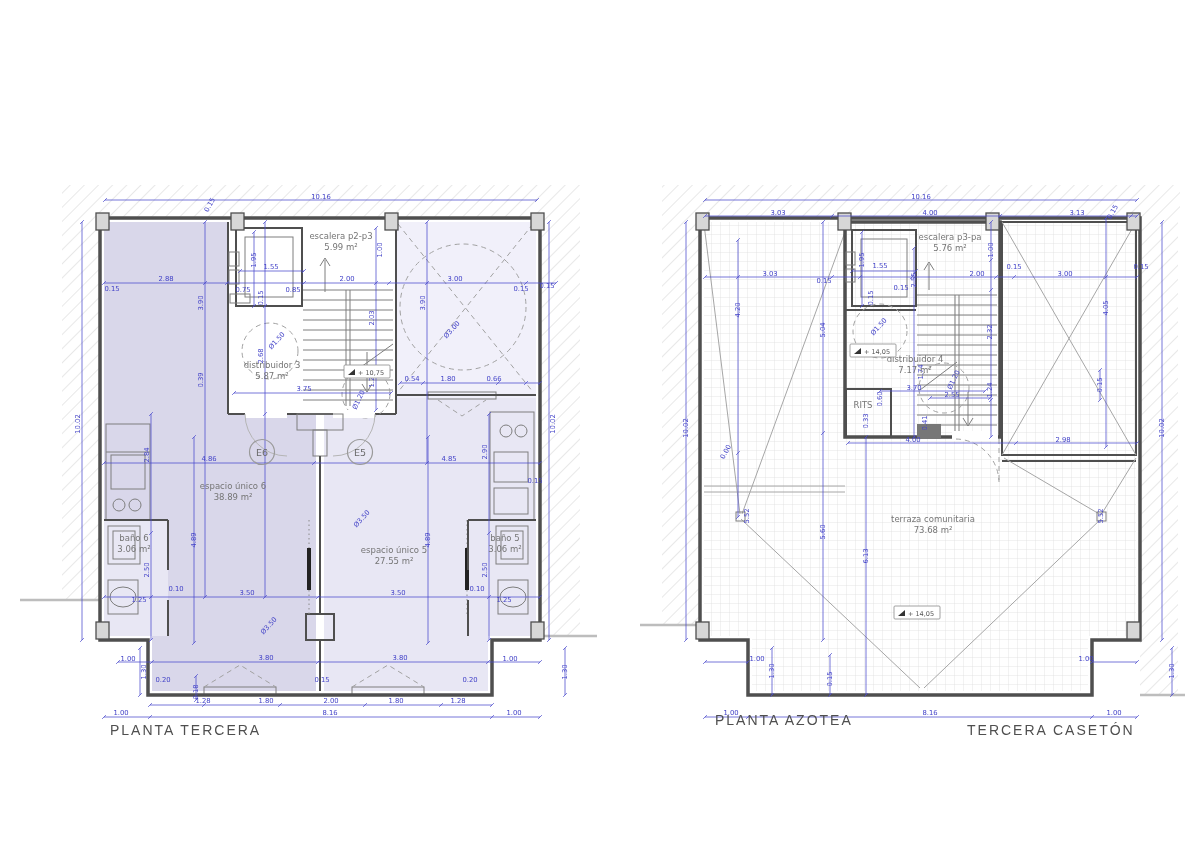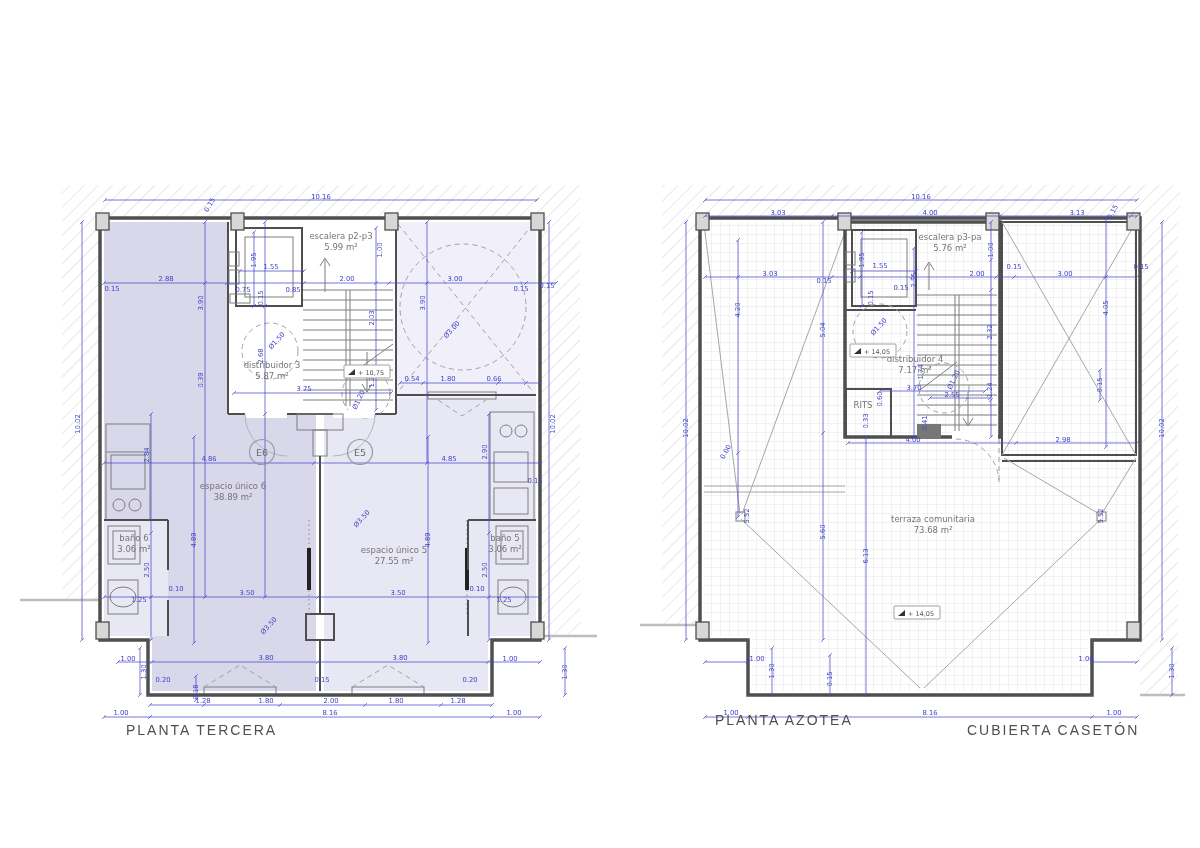--- a/index.html
+++ b/index.html
@@ -348,16 +348,16 @@
           <rect x="850" y="344" width="46" height="13" rx="1" class="level-box"></rect>
           <path d="M854,354 l7,-6 l0,6 z" fill="#333333"></path>
           <text x="877" y="353.5" class="level" text-anchor="middle">+ 14,05</text>
           <rect x="894" y="606" width="46" height="13" rx="1" class="level-box"></rect>
           <path d="M898,616 l7,-6 l0,6 z" fill="#333333"></path>
           <text x="921" y="615.5" class="level" text-anchor="middle">+ 14,05</text>
         </g>
     </g>
   </svg>
 
-  <div class="plan-title" style="left:126px;top:722px;">PLANTA TERCERA</div>
+  <div class="plan-title" style="left:110px;top:722px;">PLANTA TERCERA</div>
   <div class="plan-title" style="left:715px;top:712px;">PLANTA AZOTEA</div>
-  <div class="plan-title" style="left:967px;top:722px;">CUBIERTA CASETÓN</div>
+  <div class="plan-title" style="left:967px;top:722px;">TERCERA CASETÓN</div>
 </div>
 
 </body></html>

